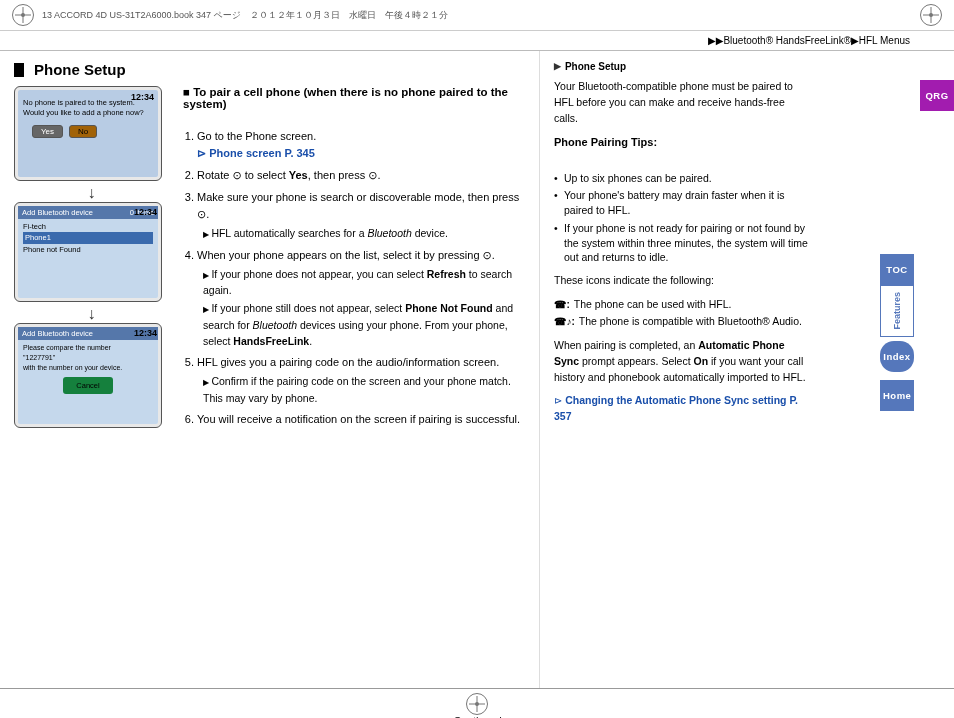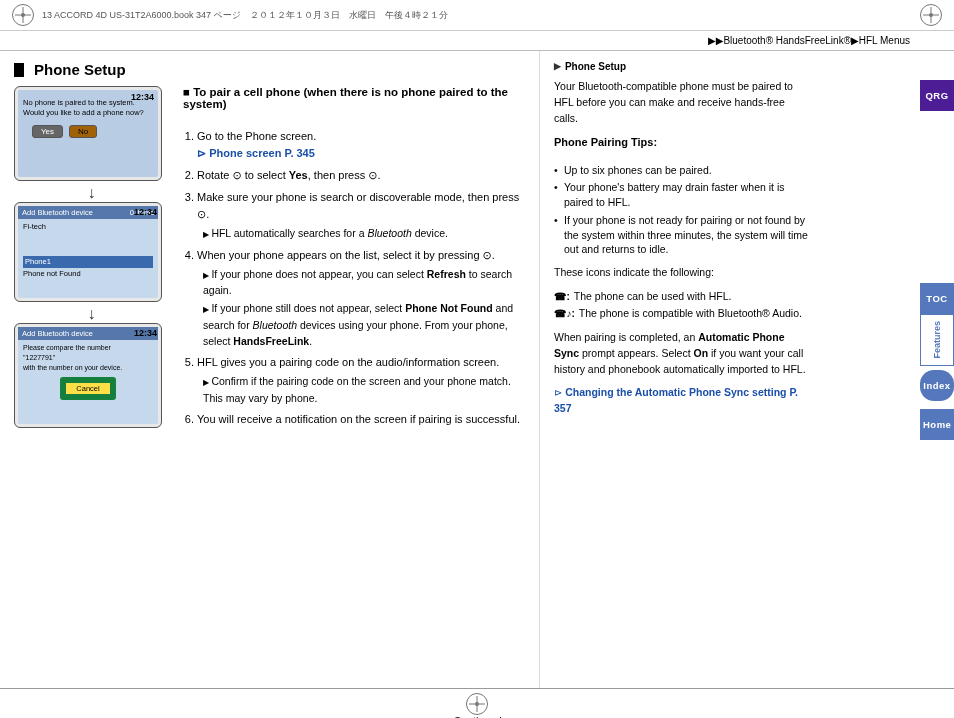--- a/index.html
+++ b/index.html
@@ -114,46 +114,45 @@
     }
     .screen2-list {
       padding: 2px 5px;
       font-size: 7.5px;
       line-height: 1.5;
     }
     .screen2-list .item-selected {
       background: #3a6aad;
       color: #fff;
       padding: 0 2px;
-      margin-top: 24px;
     }
 
     .screen3-inner {
       background: #c5d8ec;
     }
     .screen3-header {
       background: #5577aa;
       color: #fff;
       font-size: 7.5px;
       padding: 2px 4px;
       display: flex;
       justify-content: space-between;
     }
     .screen3-text {
       font-size: 7px;
       padding: 3px 5px;
       line-height: 1.4;
       color: #000;
     }
     .screen3-cancel {
-      border: 6px solid #15803d;
+      border: 3px solid #15803d;
       border-radius: 3px;
       font-size: 7.5px;
       padding: 1px 10px;
-      background: #fde047;
+      background: #15803d;
       margin: 2px auto;
       display: block;
       width: fit-content;
     }
 
     .arrow-down {
       text-align: center;
       font-size: 16px;
       line-height: 1;
       margin: 1px 0;
@@ -216,21 +215,21 @@
       color: #333;
     }
     .right-col p {
       margin-bottom: 8px;
       font-size: 10.5px;
       line-height: 1.5;
     }
     .right-col .tips-title {
       font-weight: bold;
       font-size: 11px;
-      margin-bottom: 12px;
+      margin-bottom: 20px;
     }
     .right-col ul {
       padding-left: 0;
       list-style: none;
       font-size: 10.5px;
       margin-bottom: 8px;
     }
     .right-col ul li {
       padding-left: 10px;
       position: relative;
@@ -277,22 +276,22 @@
       width: 34px;
       padding: 10px 3px;
       text-align: center;
       font-size: 9.5px;
       font-weight: bold;
       color: #fff;
       cursor: pointer;
       writing-mode: horizontal-tb;
       letter-spacing: 0.5px;
     }
-    .side-tab.qrg { background: #4c1d95; margin-bottom: 2px; }
-    .side-tab.toc { background: #5577bb; margin-top: 100px; }
+    .side-tab.qrg { background: #a21caf; margin-bottom: 2px; margin-left: 40px; }
+    .side-tab.toc { background: #5577bb; margin-top: 71px; }
     .side-tab.index { background: #5577bb; margin-top: 4px; border-radius: 14px; }
     .side-tab.home { background: #5577bb; margin-top: 4px; }
 
     
     .footer {
       position: absolute;
       bottom: 0;
       left: 0;
       right: 0;
       border-top: 1px solid #999;

